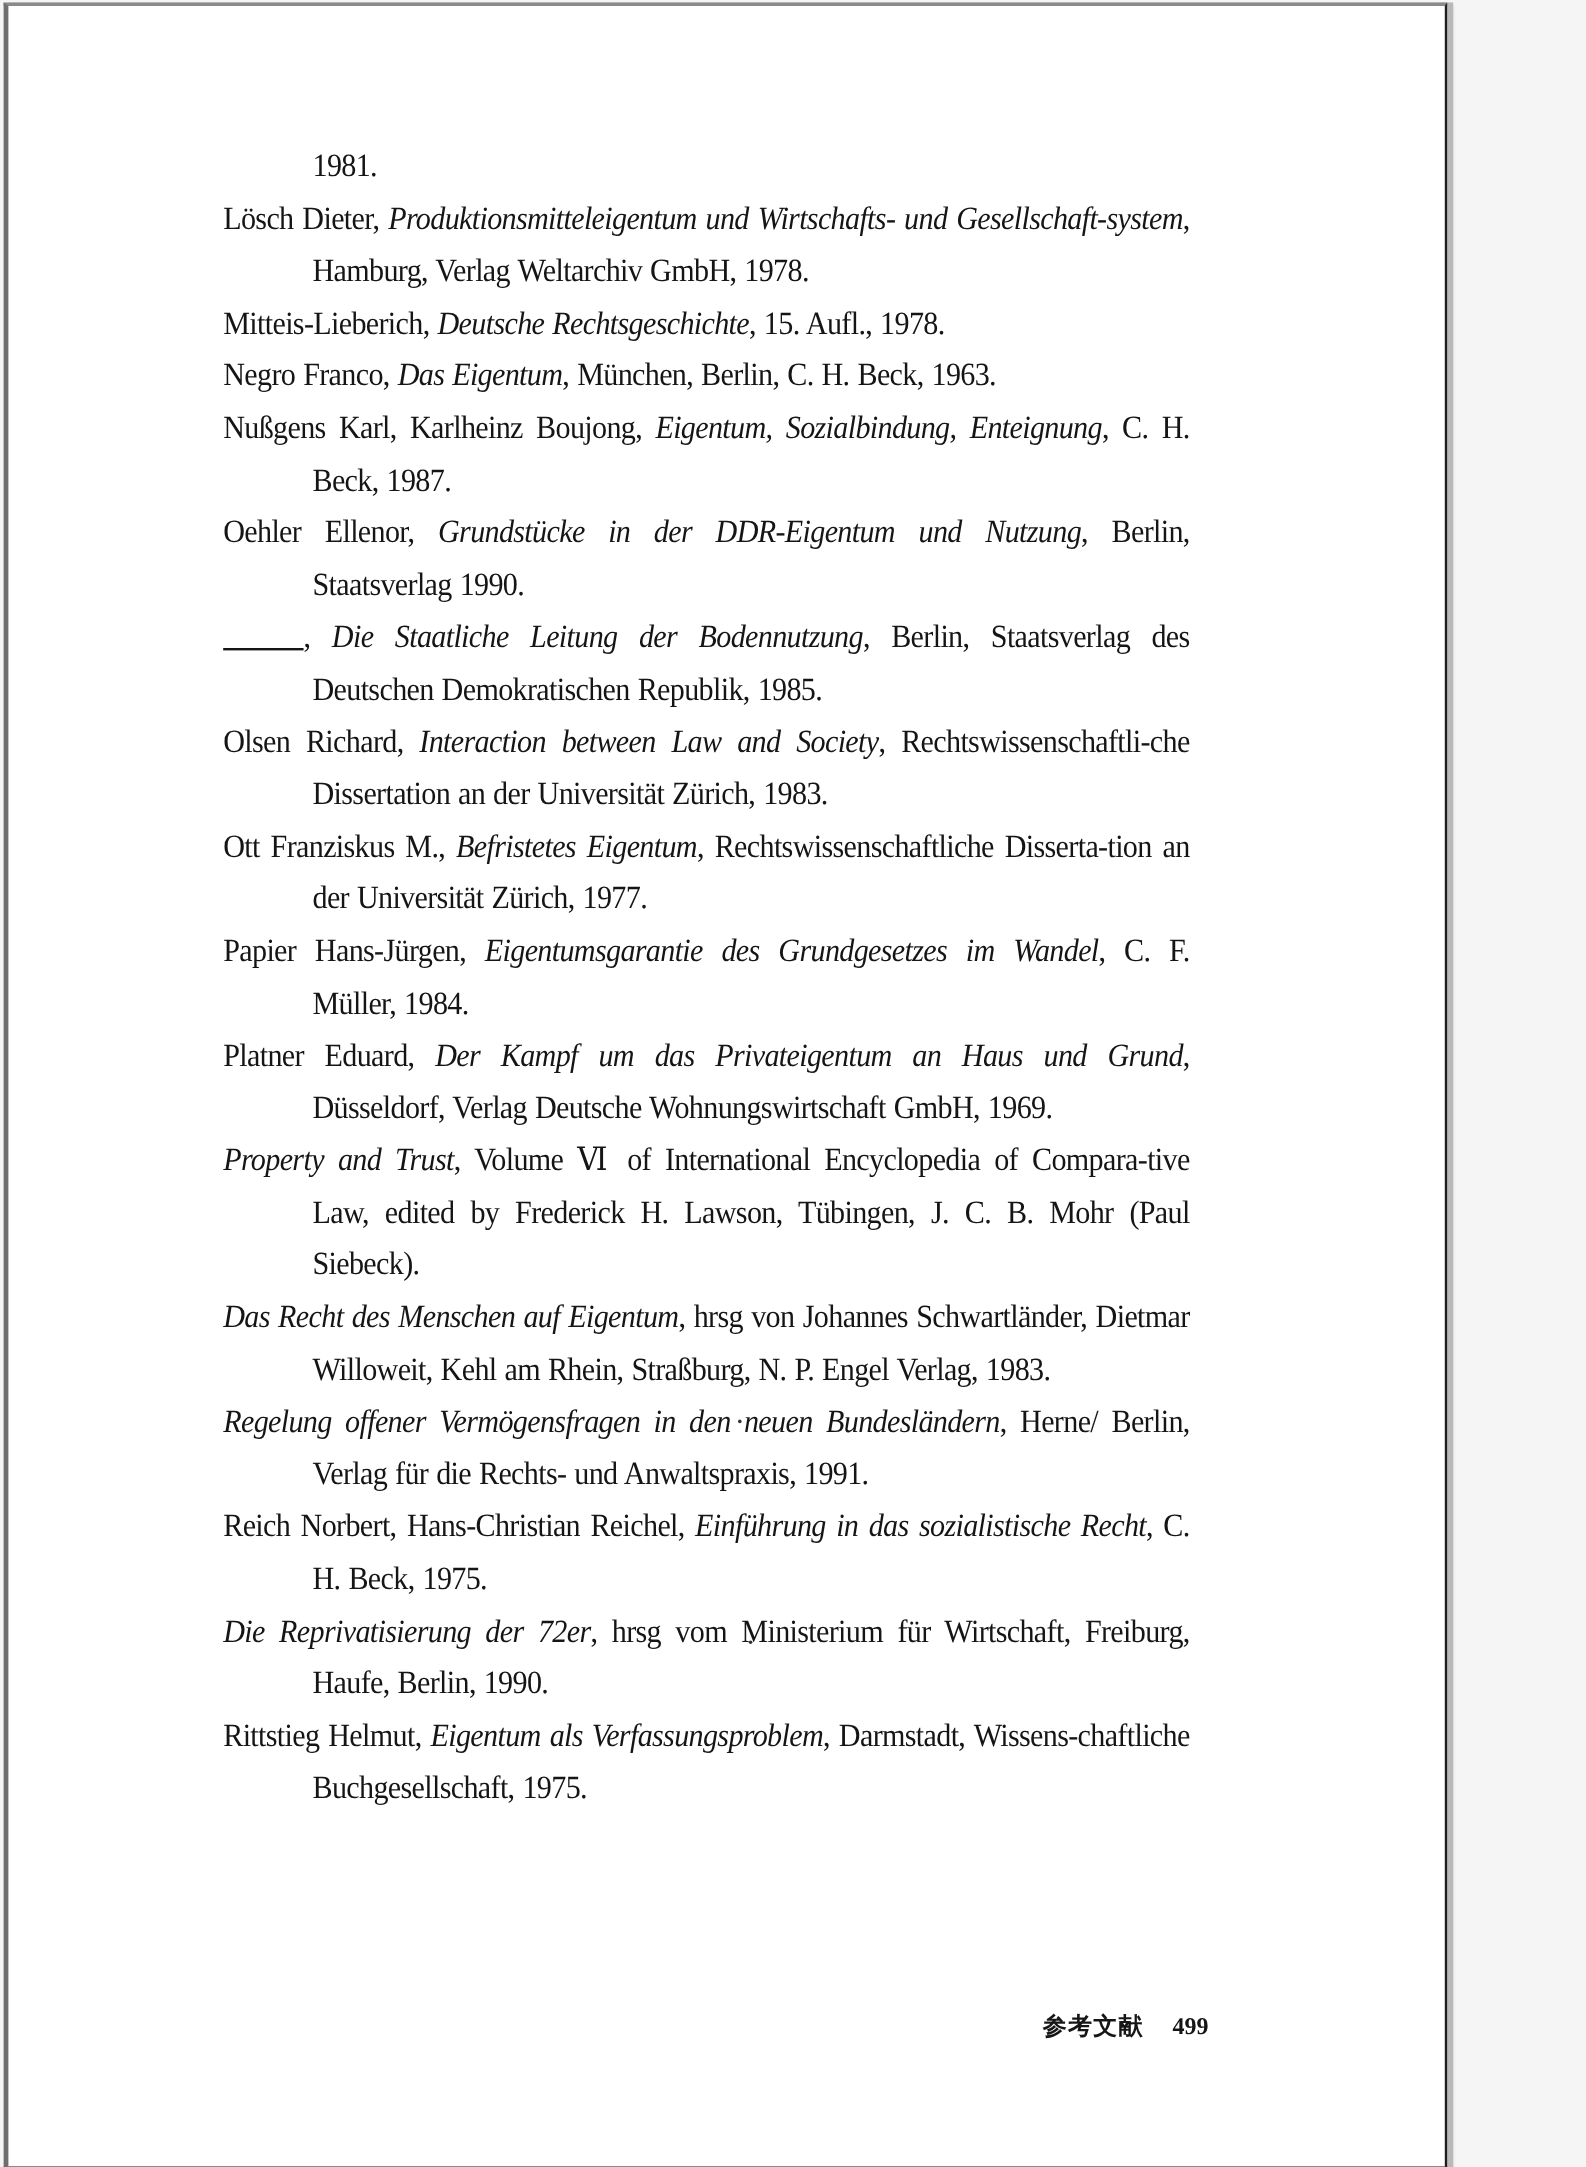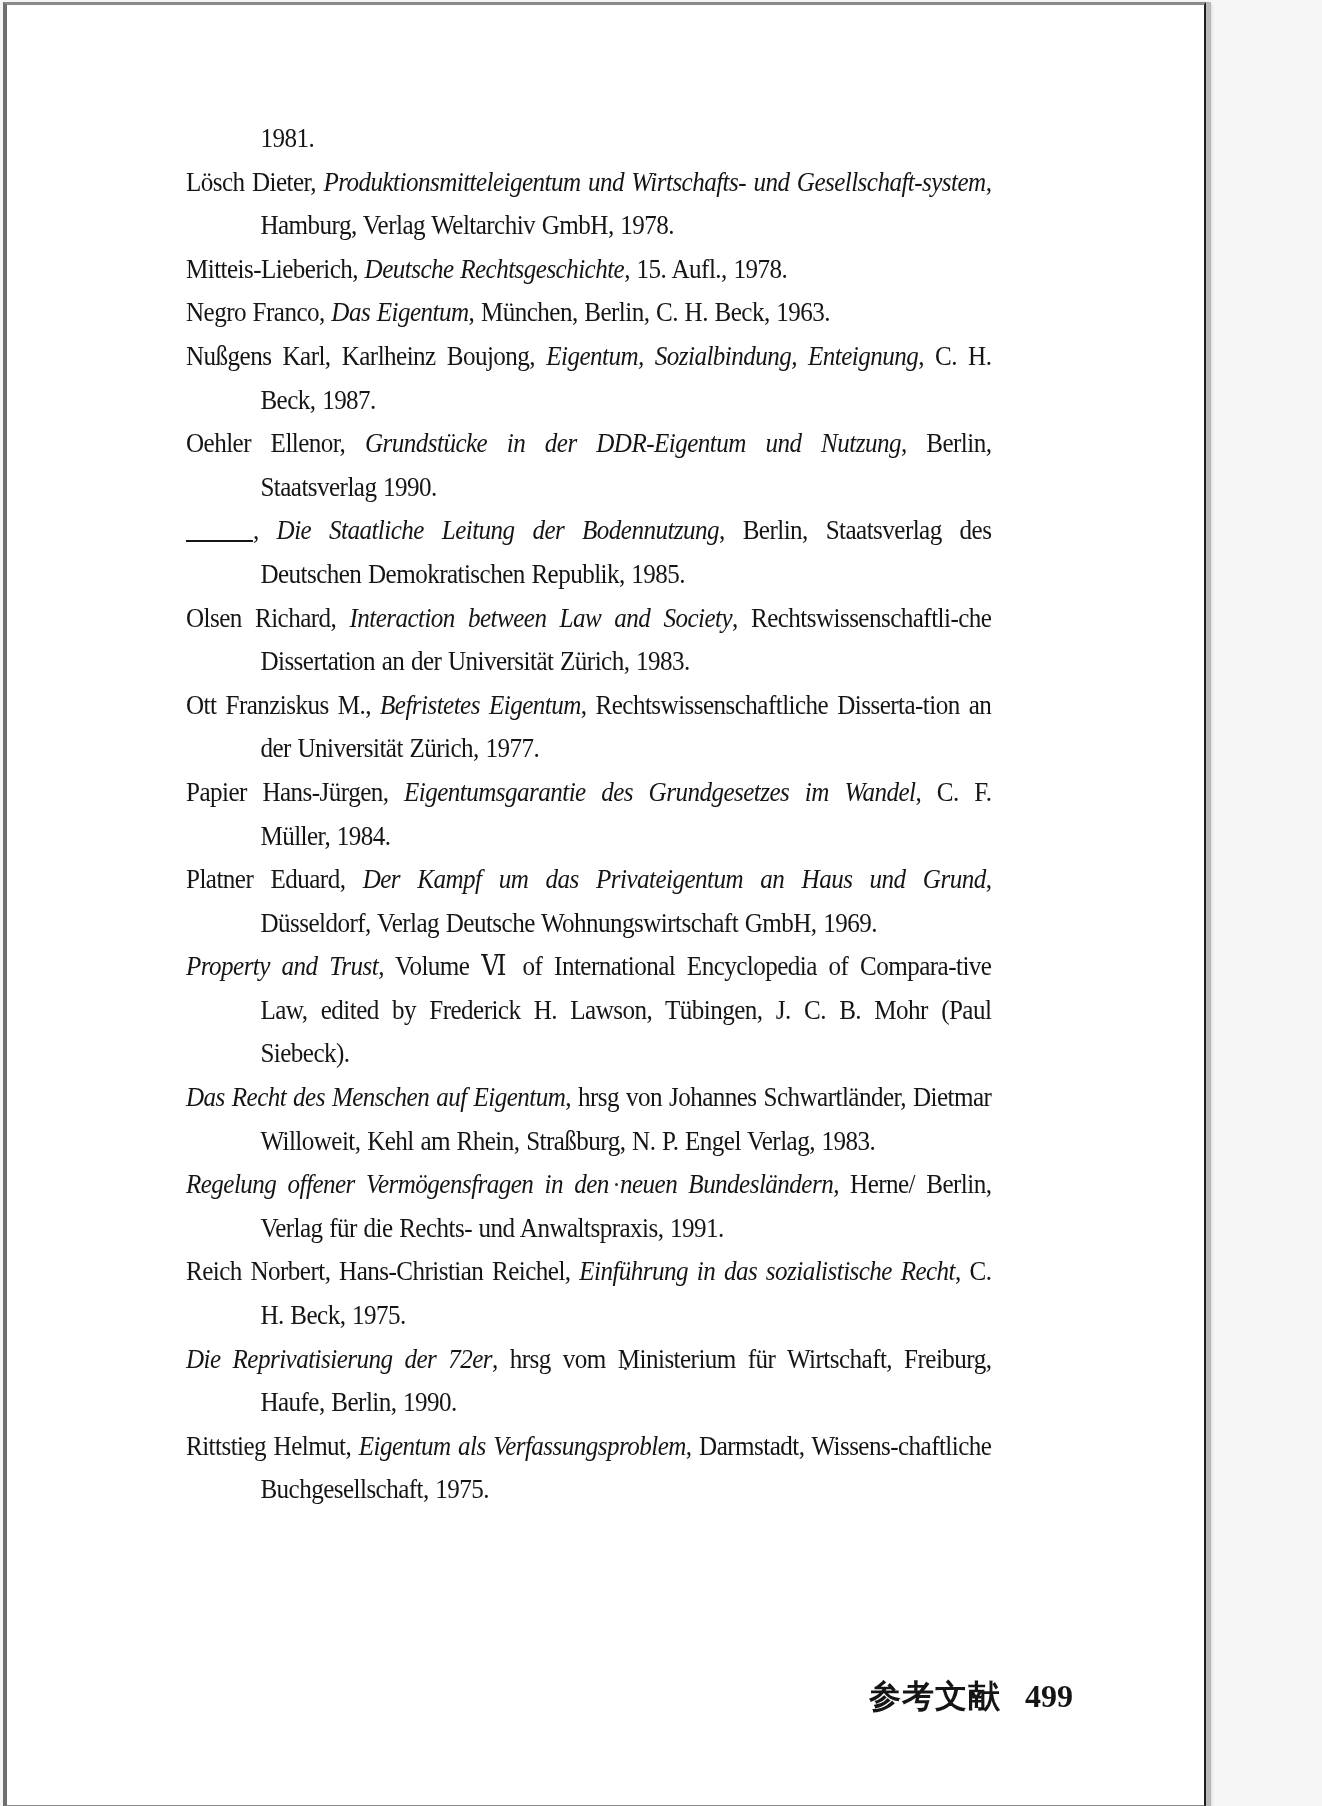--- a/index.html
+++ b/index.html
@@ -50,21 +50,21 @@
   }
   .dot {
     position: absolute;
     width: 3px; height: 3px;
     background: #333;
     border-radius: 50%;
   }
   .footer {
     position: absolute;
     left: 862px; top: 1670px;
-    font-size: 32px;
+    font-size: 20px;
     font-weight: bold;
     white-space: nowrap;
   }
   .footer .section { font-family: "DejaVu Sans", sans-serif; letter-spacing: 1px; }
   .footer .pagenum { margin-left: 24px; font-family: "Liberation Serif", serif; }
 </style>
 </head>
 <body>
 
 <div class="page">

